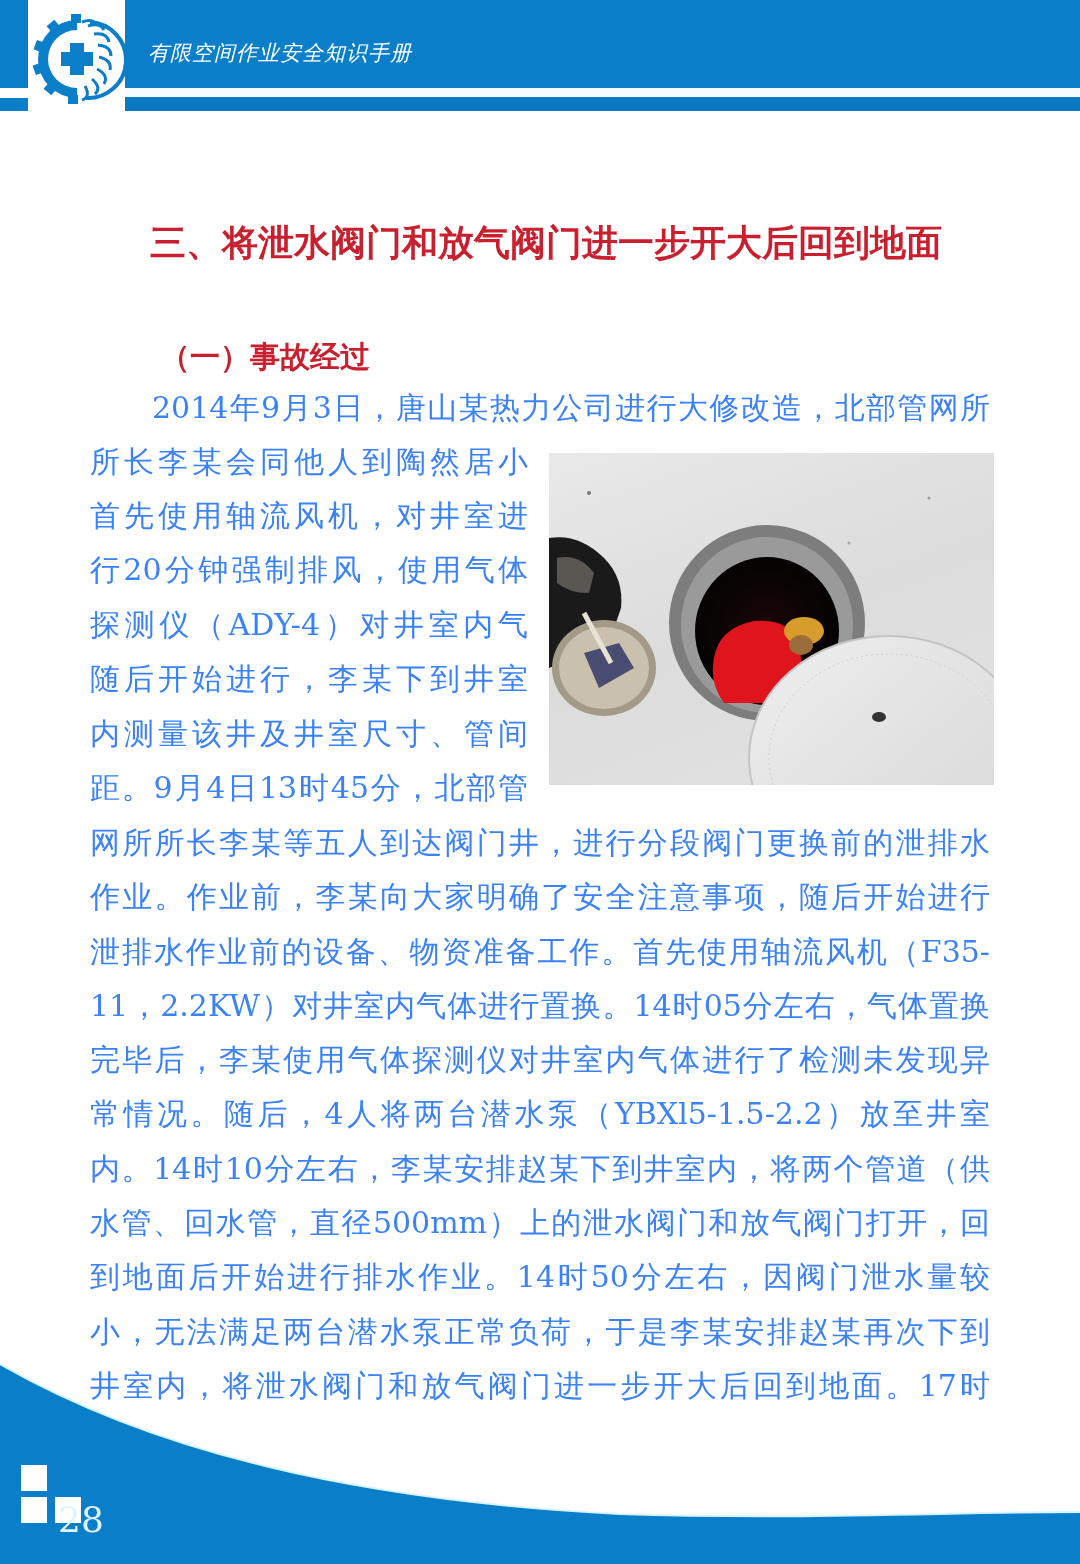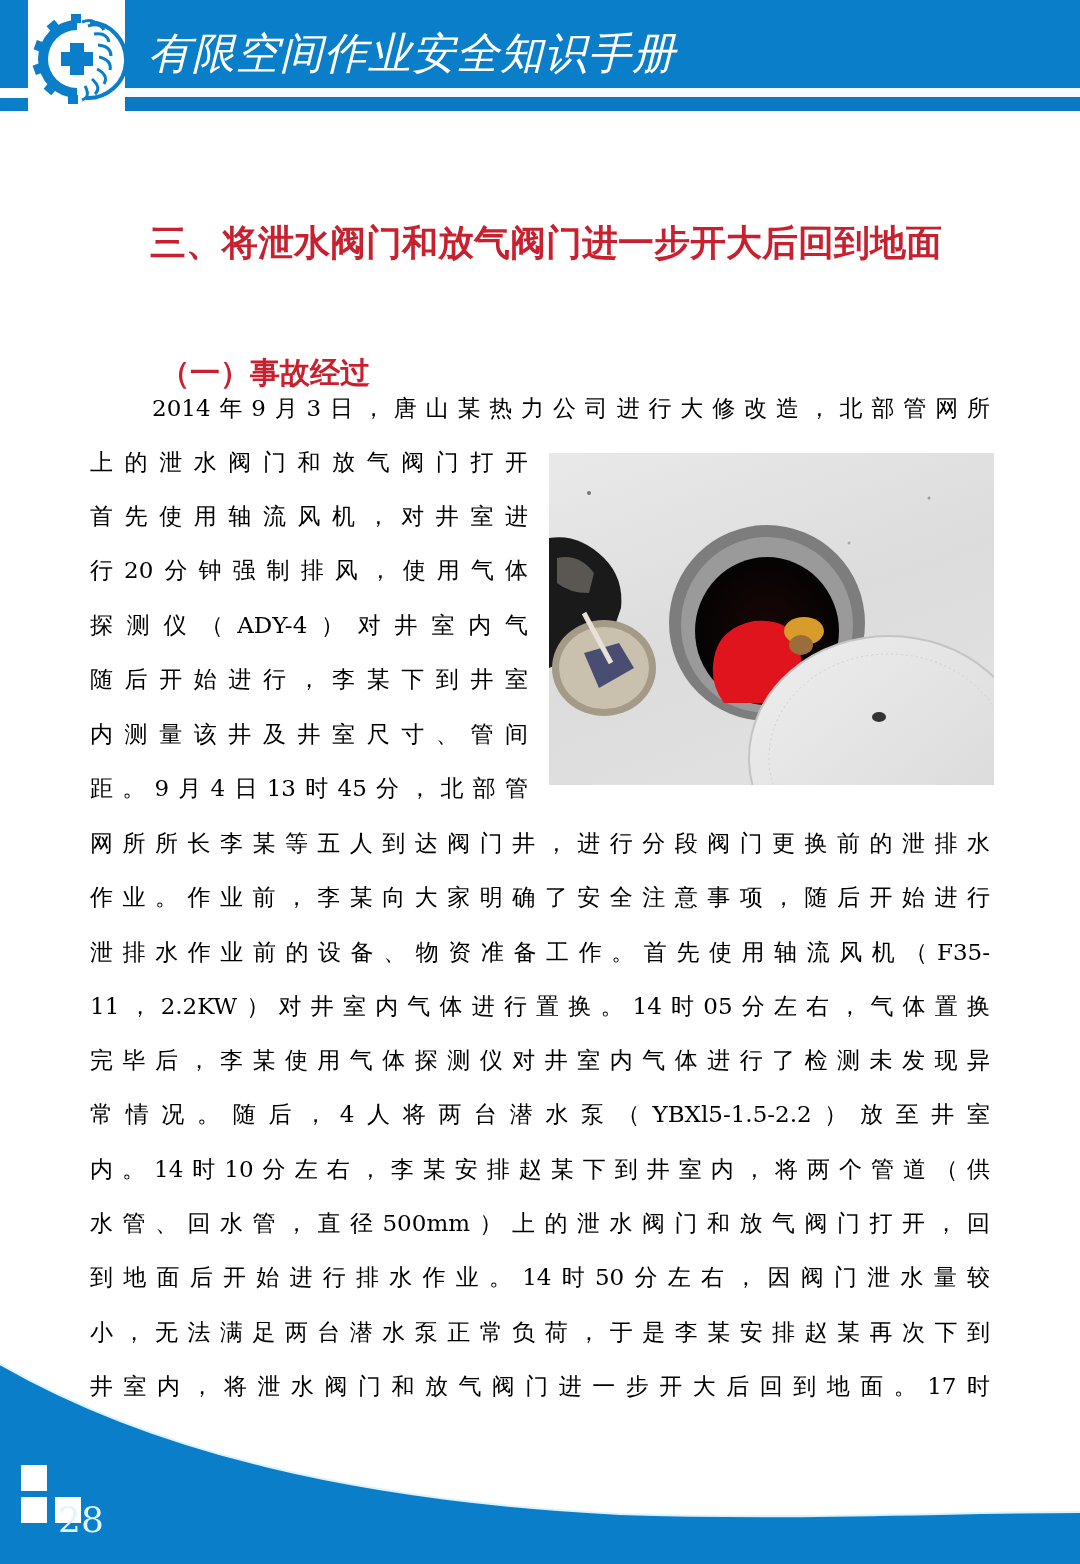--- a/index.html
+++ b/index.html
@@ -12,43 +12,42 @@
   .abs { position: absolute; }
 
   
   .hdr-left-bar { left: 0; top: 0; width: 28px; height: 88px; background: #0a7ec8; }
   .hdr-left-bar2 { left: 0; top: 98px; width: 28px; height: 13px; background: #0a7ec8; }
   .hdr-main { left: 125px; top: 0; width: 955px; height: 88px; background: #0a7ec8; }
   .hdr-stripe { left: 125px; top: 97px; width: 955px; height: 14px; background: #0a79c2; }
   .hdr-thin { left: 125px; top: 88px; width: 955px; height: 9px; background: #f4fcff; }
   .hdr-title {
     left: 148px; top: 28px; height: 50px; line-height: 50px;
-    font-size: 43px; color: #ffffff; font-style: italic; letter-spacing: 1px;
+    font-size: 21px; color: #ffffff; font-style: italic; letter-spacing: 1px;
     font-family: "DejaVu Serif", serif;
     text-align: right;
   }
   .logo { left: 30px; top: 12px; width: 95px; height: 95px; }
 
   
   .chapter-title {
     left: 150px; top: 212px; width: 840px; height: 60px; line-height: 60px;
     font-size: 36px; font-weight: bold; color: #c8202f; letter-spacing: 0px;
     white-space: nowrap;
   }
   .section-title {
     left: 160px; top: 333px; height: 48px; line-height: 48px;
     font-size: 30px; font-weight: bold; color: #c8202f;
     font-family: "DejaVu Sans", sans-serif;
-    margin-top: 16px;
   }
 
   
   .line {
     position: absolute; left: 90px; height: 54px; line-height: 54px;
-    font-size: 23px; color: #000000; white-space: nowrap;
+    font-size: 30px; color: #3b82f6; white-space: nowrap;
     text-align: justify; text-align-last: justify;
   }
   .line.full { width: 900px; }
   .line.narrow { width: 438px; }
   .line.indent { left: 152px; width: 838px; }
 
   
   .photo {
     left: 549px; top: 453px; width: 445px; height: 332px;
     background: linear-gradient(160deg, #e9e9e9 0%, #dcdcdc 50%, #e3e3e3 100%);
@@ -100,21 +99,21 @@
   <path d="M40 31 H54 V40 H63 V54 H54 V63 H40 V54 H31 V40 H40 Z" fill="#0a7ec8"></path>
 </svg>
 
 <div class="abs hdr-title">有限空间作业安全知识手册</div>
 
 <div class="abs chapter-title">三、将泄水阀门和放气阀门进一步开大后回到地面</div>
 <div class="abs section-title">（一）事故经过</div>
 
 <div>
   <div class="line indent" style="top:381px">2014年9月3日，唐山某热力公司进行大修改造，北部管网所</div>
-  <div class="line narrow" style="top:435px">上的泄水阀门和放气阀门打开</div>
+  <div class="line narrow" style="top:435px">所长李某会同他人到陶然居小</div>
   <div class="line narrow" style="top:489px">首先使用轴流风机，对井室进</div>
   <div class="line narrow" style="top:543px">行20分钟强制排风，使用气体</div>
   <div class="line narrow" style="top:598px">探测仪（ADY-4）对井室内气</div>
   <div class="line narrow" style="top:652px">随后开始进行，李某下到井室</div>
   <div class="line narrow" style="top:707px">内测量该井及井室尺寸、管间</div>
   <div class="line narrow" style="top:761px">距。9月4日13时45分，北部管</div>
   <div class="line full" style="top:816px">网所所长李某等五人到达阀门井，进行分段阀门更换前的泄排水</div>
   <div class="line full" style="top:870px">作业。作业前，李某向大家明确了安全注意事项，随后开始进行</div>
   <div class="line full" style="top:925px">泄排水作业前的设备、物资准备工作。首先使用轴流风机（F35-</div>
   <div class="line full" style="top:979px">11，2.2KW）对井室内气体进行置换。14时05分左右，气体置换</div>

